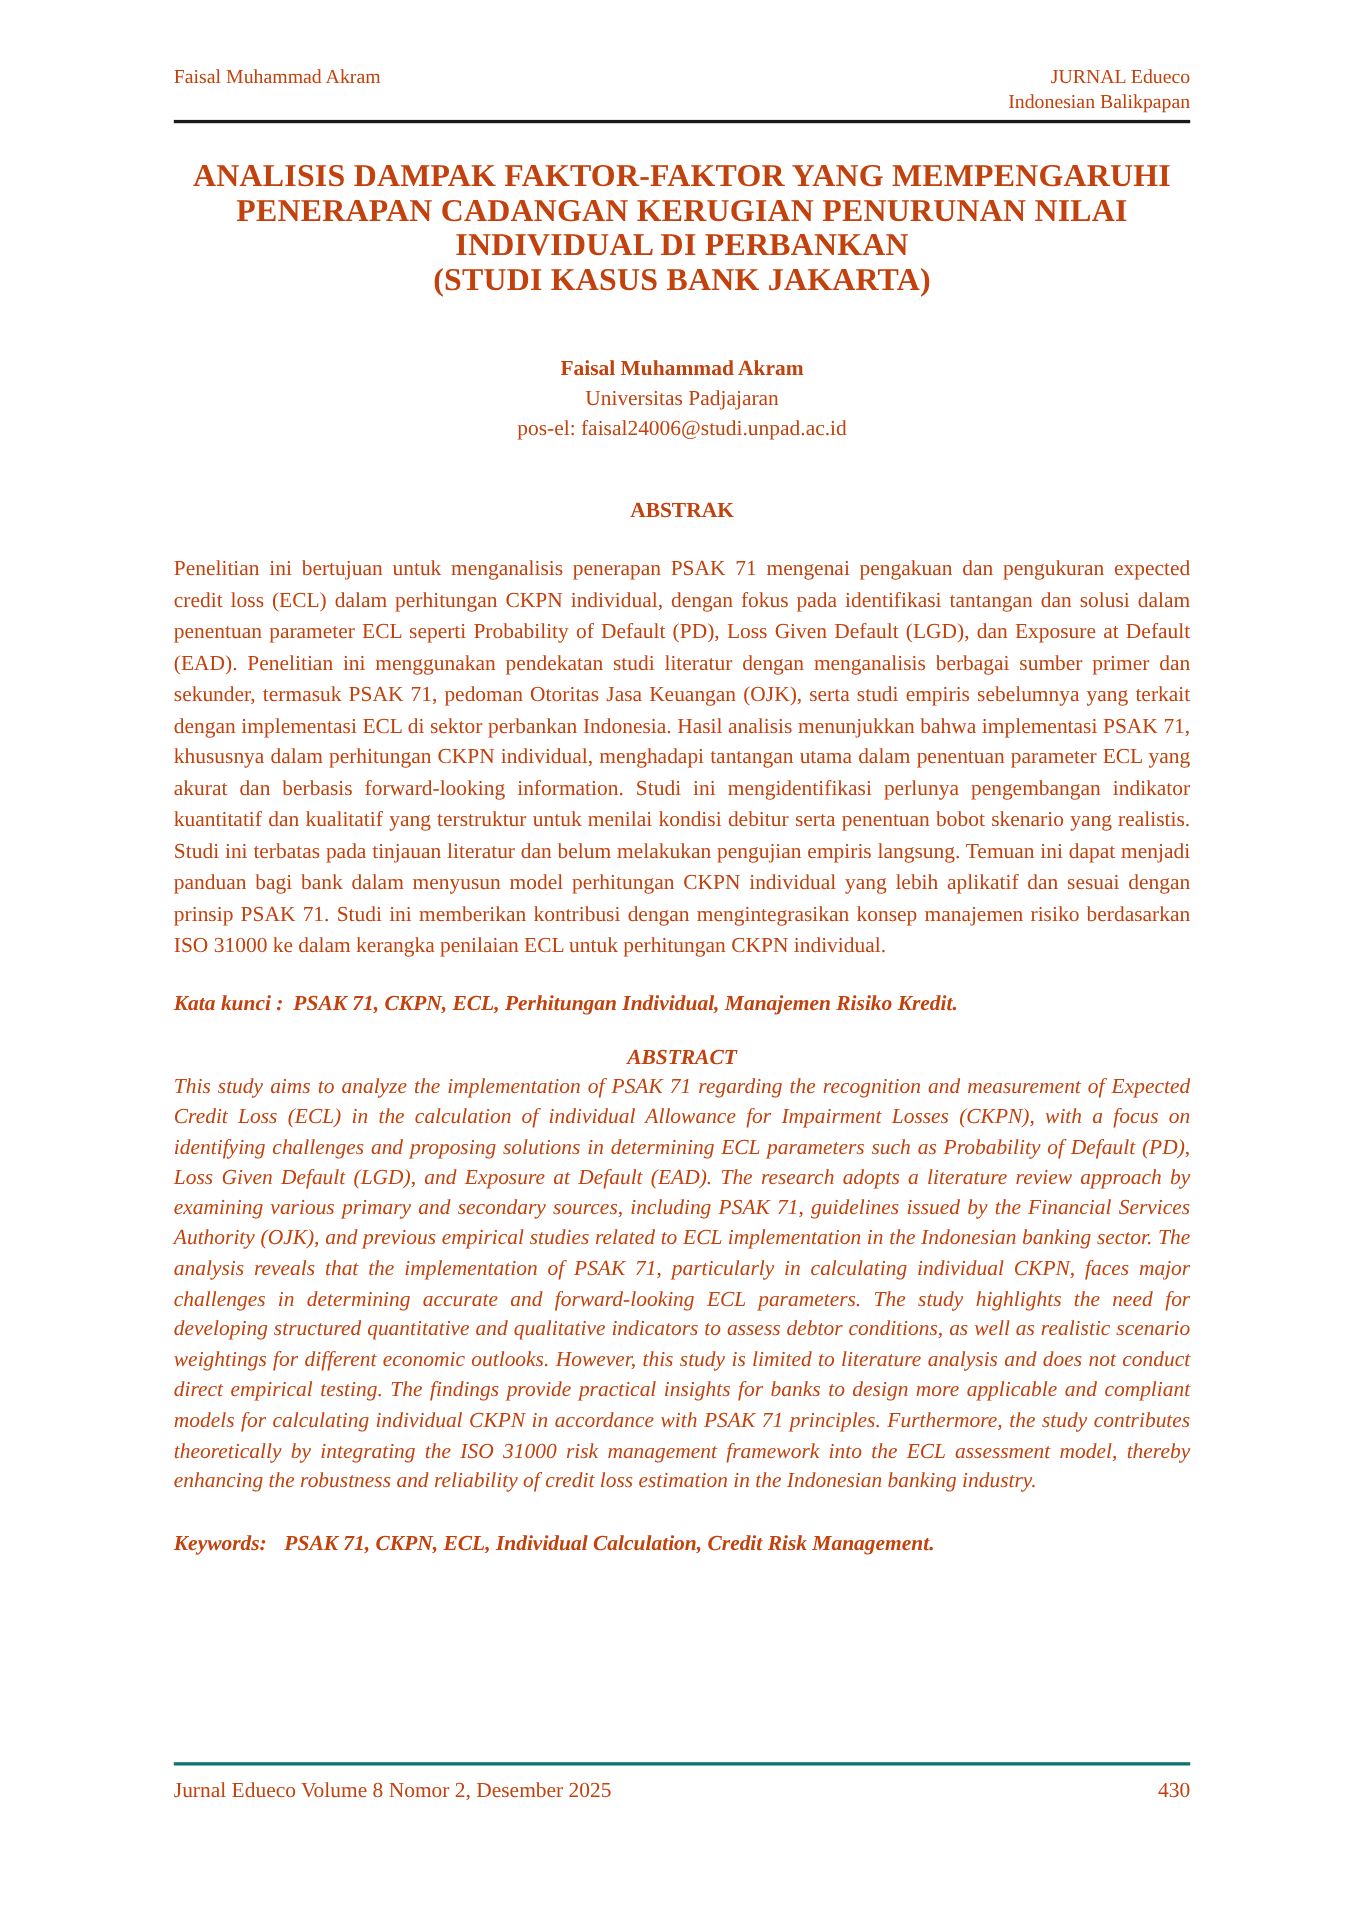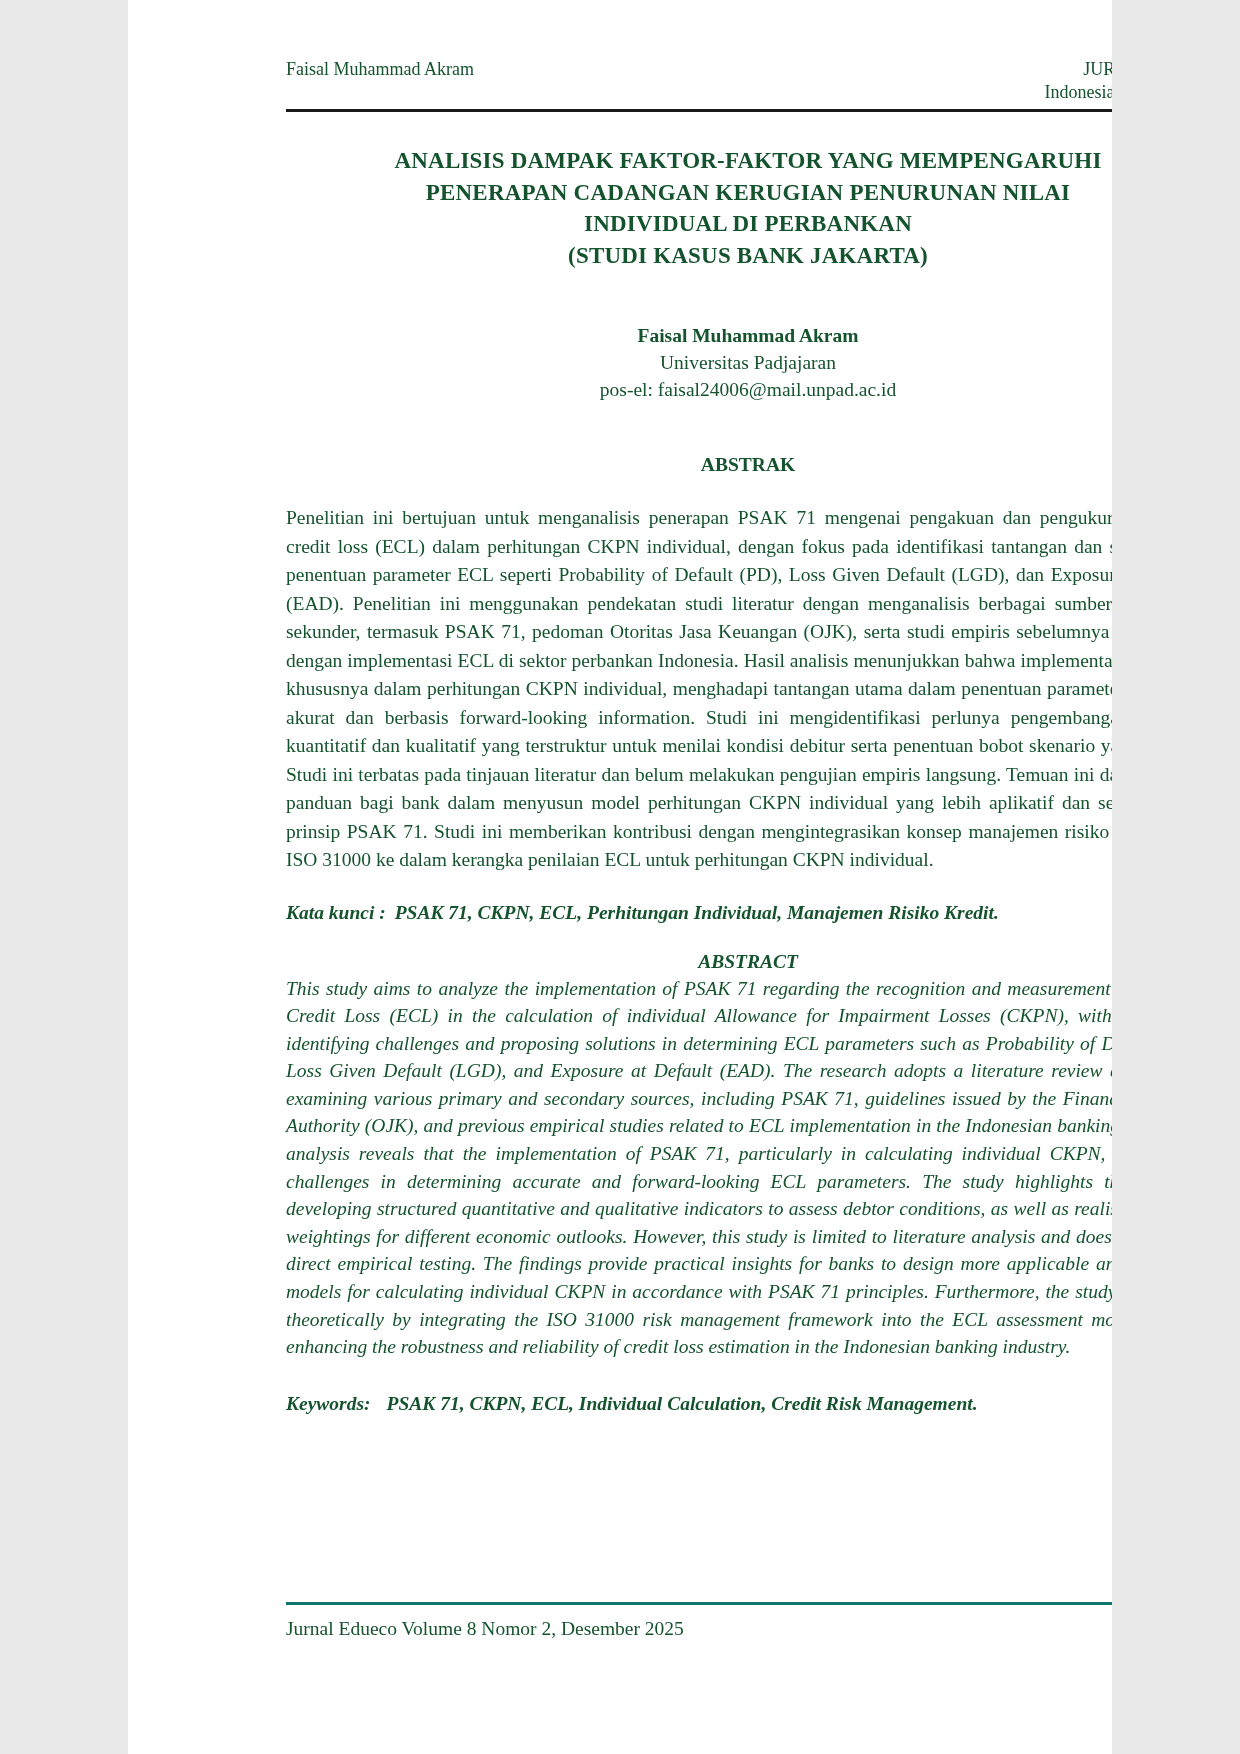--- a/index.html
+++ b/index.html
@@ -1,23 +1,23 @@
 <!DOCTYPE html>
 <html><head>
 <meta charset="utf-8">
 <style>
   * { margin: 0; padding: 0; box-sizing: border-box; }
   html, body { background: #e8e8e8; }
   .page {
     position: relative;
-    width: 984px;
+    width: 1240px;
     height: 1754px;
     background: #ffffff;
     font-family: "Liberation Serif", "DejaVu Serif", serif;
-    color: #14532d;
+    color: #c2410c;
     overflow: hidden;
     margin: 0 auto;
   }
   .content {
     position: absolute;
     left: 158px;
     top: 0;
     width: 924px;
   }
   
@@ -32,21 +32,21 @@
     border-bottom: 3px solid #1a1a1a;
   }
   .page-header .right {
     text-align: right;
   }
   
   .article-title {
     margin-top: 33px;
     text-align: center;
     font-weight: bold;
-    font-size: 23px;
+    font-size: 29px;
     line-height: 31.5px;
     letter-spacing: 0.2px;
   }
   
   .author-block {
     margin-top: 51px;
     text-align: center;
     font-size: 19.5px;
     line-height: 27px;
   }
@@ -127,21 +127,21 @@
     <div class="article-title">
       <div>ANALISIS DAMPAK FAKTOR-FAKTOR YANG MEMPENGARUHI</div>
       <div>PENERAPAN CADANGAN KERUGIAN PENURUNAN NILAI</div>
       <div>INDIVIDUAL DI PERBANKAN</div>
       <div>(STUDI KASUS BANK JAKARTA)</div>
     </div>
 
     <div class="author-block">
       <div class="name">Faisal Muhammad Akram</div>
       <div>Universitas Padjajaran</div>
-      <div>pos-el: faisal24006@mail.unpad.ac.id</div>
+      <div>pos-el: faisal24006@studi.unpad.ac.id</div>
     </div>
 
     <div class="abstrak-heading">ABSTRAK</div>
 
     <p class="abstrak-body">Penelitian ini bertujuan untuk menganalisis penerapan PSAK 71 mengenai pengakuan dan pengukuran expected credit loss (ECL) dalam perhitungan CKPN individual, dengan fokus pada identifikasi tantangan dan solusi dalam penentuan parameter ECL seperti Probability of Default (PD), Loss Given Default (LGD), dan Exposure at Default (EAD). Penelitian ini menggunakan pendekatan studi literatur dengan menganalisis berbagai sumber primer dan sekunder, termasuk PSAK 71, pedoman Otoritas Jasa Keuangan (OJK), serta studi empiris sebelumnya yang terkait dengan implementasi ECL di sektor perbankan Indonesia. Hasil analisis menunjukkan bahwa implementasi PSAK 71, khususnya dalam perhitungan CKPN individual, menghadapi tantangan utama dalam penentuan parameter ECL yang akurat dan berbasis forward-looking information. Studi ini mengidentifikasi perlunya pengembangan indikator kuantitatif dan kualitatif yang terstruktur untuk menilai kondisi debitur serta penentuan bobot skenario yang realistis. Studi ini terbatas pada tinjauan literatur dan belum melakukan pengujian empiris langsung. Temuan ini dapat menjadi panduan bagi bank dalam menyusun model perhitungan CKPN individual yang lebih aplikatif dan sesuai dengan prinsip PSAK 71. Studi ini memberikan kontribusi dengan mengintegrasikan konsep manajemen risiko berdasarkan ISO 31000 ke dalam kerangka penilaian ECL untuk perhitungan CKPN individual.</p>
 
     <p class="kata-kunci">
       <span class="label">Kata kunci :</span><span>PSAK 71, CKPN, ECL, Perhitungan Individual, Manajemen Risiko Kredit.</span>
     </p>
 

